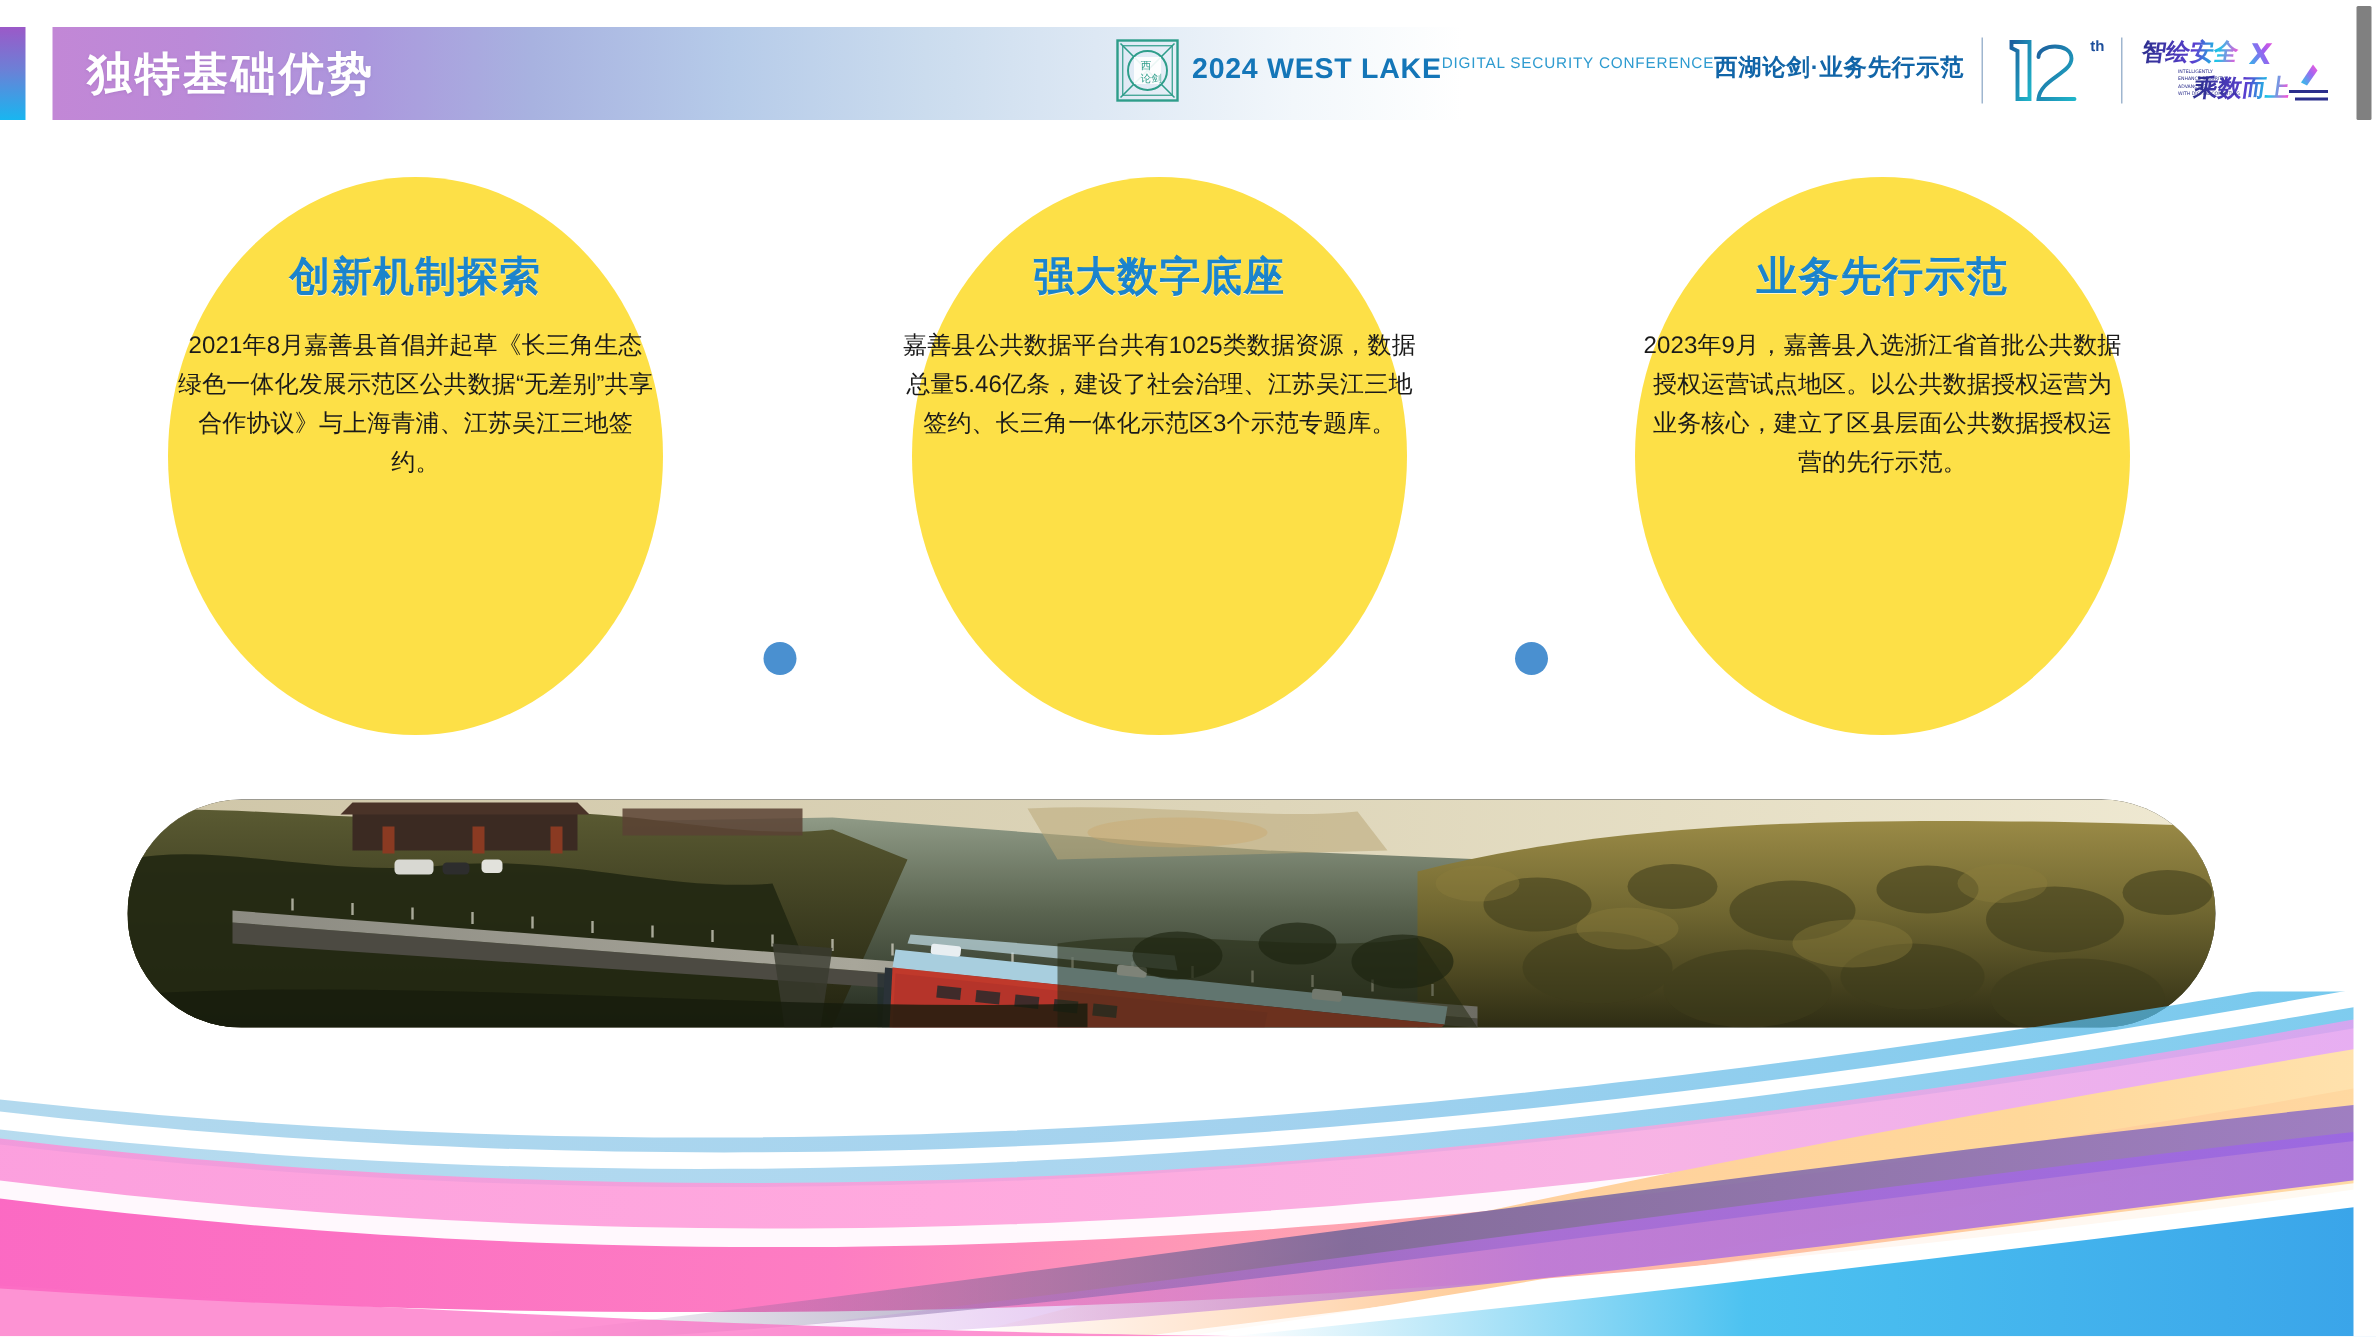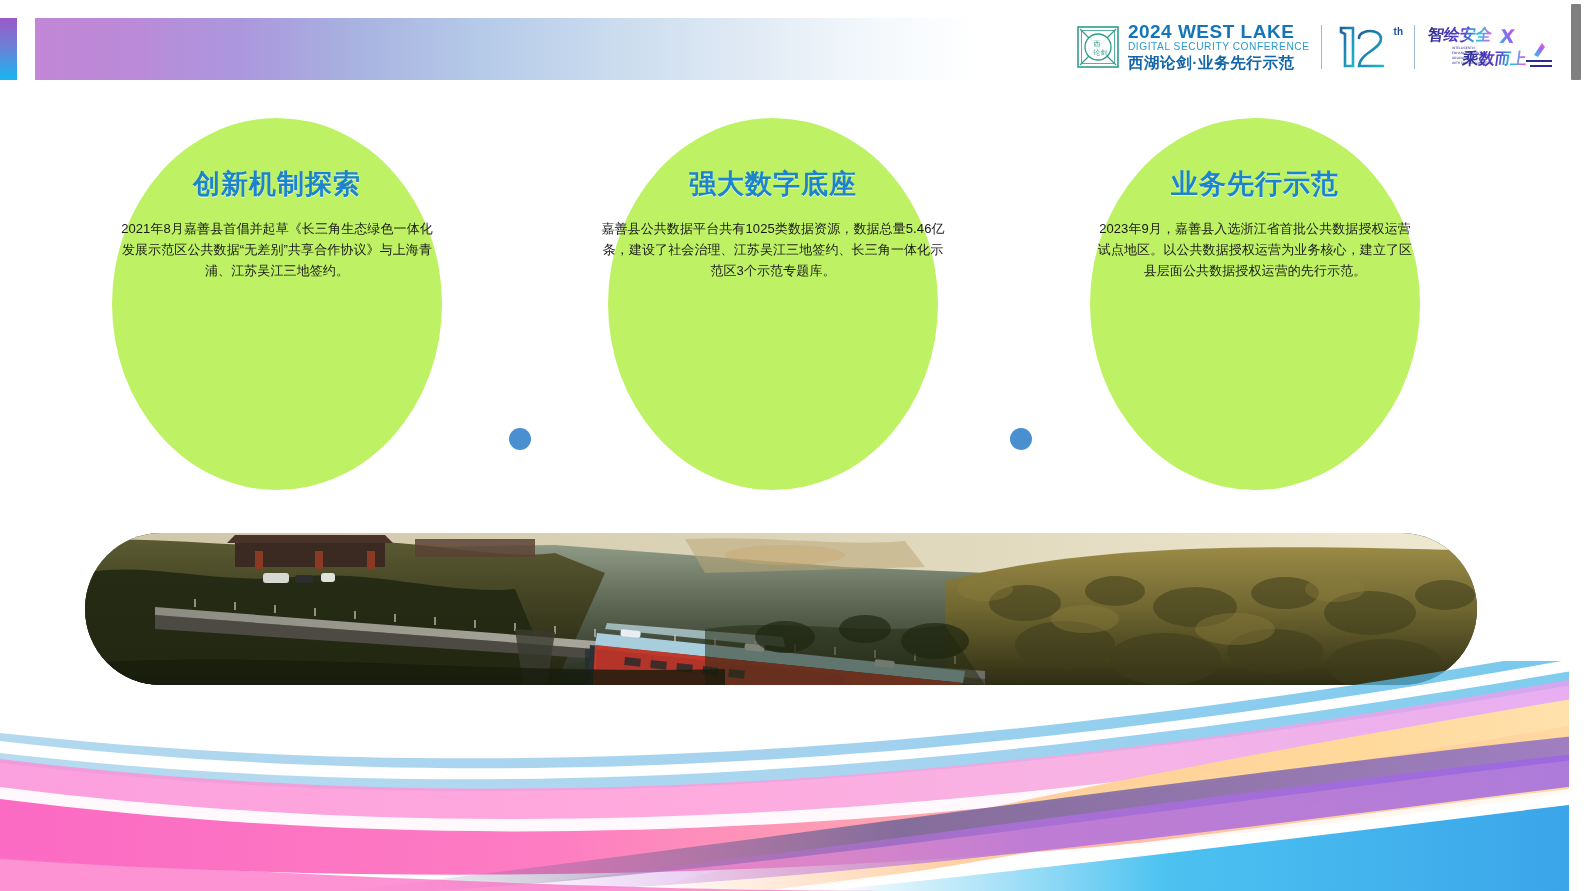--- a/index.html
+++ b/index.html
@@ -74,21 +74,21 @@
     gap: 0px;
   }
   .logo-block { display: flex; align-items: center; }
 
   .logo-seal {
     width: 46px; height: 46px;
     margin-right: 7px;
     position: relative;
     flex: 0 0 auto;
   }
-  .logo-wordmark { display: flex; flex-direction: column; justify-content: center; }
+  .logo-wordmark { display: flex; flex-direction: row; justify-content: center; }
   .lw-1 {
     font-size: 19px; font-weight: bold; color: #1476b8;
     letter-spacing: .5px; line-height: 1.02; white-space: nowrap;
   }
   .lw-2 {
     font-size: 10.2px; color: #2e9bd0; letter-spacing: .55px;
     line-height: 1.25; white-space: nowrap;
   }
   .lw-3 {
     font-size: 15.5px; font-weight: bold; color: #1165a8;
@@ -115,42 +115,42 @@
     left: 0; right: 0;
     top: 118px;
     height: 380px;
   }
   .circle {
     position: absolute;
     top: 0;
     width: 330px;
     height: 372px;
     border-radius: 50%;
-    background: #bef264;
+    background: #fde047;
     display: flex;
     flex-direction: column;
     align-items: center;
     box-sizing: border-box;
     padding: 48px 16px 0 16px;
   }
   .circle-1 { left: 112px; }
   .circle-2 { left: 608px; }
   .circle-3 { left: 1090px; }
 
   .circle-title {
     font-size: 27px;
     font-weight: bold;
     color: #1b84cc;
     letter-spacing: 1px;
     margin: 0 0 16px 0;
     white-space: nowrap;
     text-shadow: 0 1px 0 rgba(255,255,255,.7);
   }
   .circle-body {
-    font-size: 13px;
+    font-size: 16px;
     line-height: 1.62;
     color: #1a1a1a;
     text-align: center;
     width: 318px;
     letter-spacing: .1px;
   }
   .circle-2 .circle-body { width: 350px; margin-left: 0; }
   .circle-3 .circle-body { width: 320px; text-align: center; }
 
   
@@ -206,20 +206,21 @@
     border-radius: 1px;
   }
 </style>
 </head>
 <body>
 
 <div class="slide">
 
   <div class="header-accent"></div>
   <div class="header-bar"></div>
+  <div class="header-title">独特基础优势</div>
 
   <div class="logo-lockup">
 
     <div class="logo-block">
       <div class="logo-seal">
         <svg viewBox="0 0 46 46" xmlns="http://www.w3.org/2000/svg">
           <rect x="3" y="3" width="40" height="40" fill="none" stroke="#2e9d8a" stroke-width="1.6"></rect>
           <rect x="6.5" y="6.5" width="33" height="33" fill="none" stroke="#2e9d8a" stroke-width="0.8"></rect>
           <circle cx="23" cy="23" r="13" fill="none" stroke="#2e9d8a" stroke-width="1.3"></circle>
           <line x1="5" y1="5" x2="41" y2="41" stroke="#2e9d8a" stroke-width="1.1"></line>

